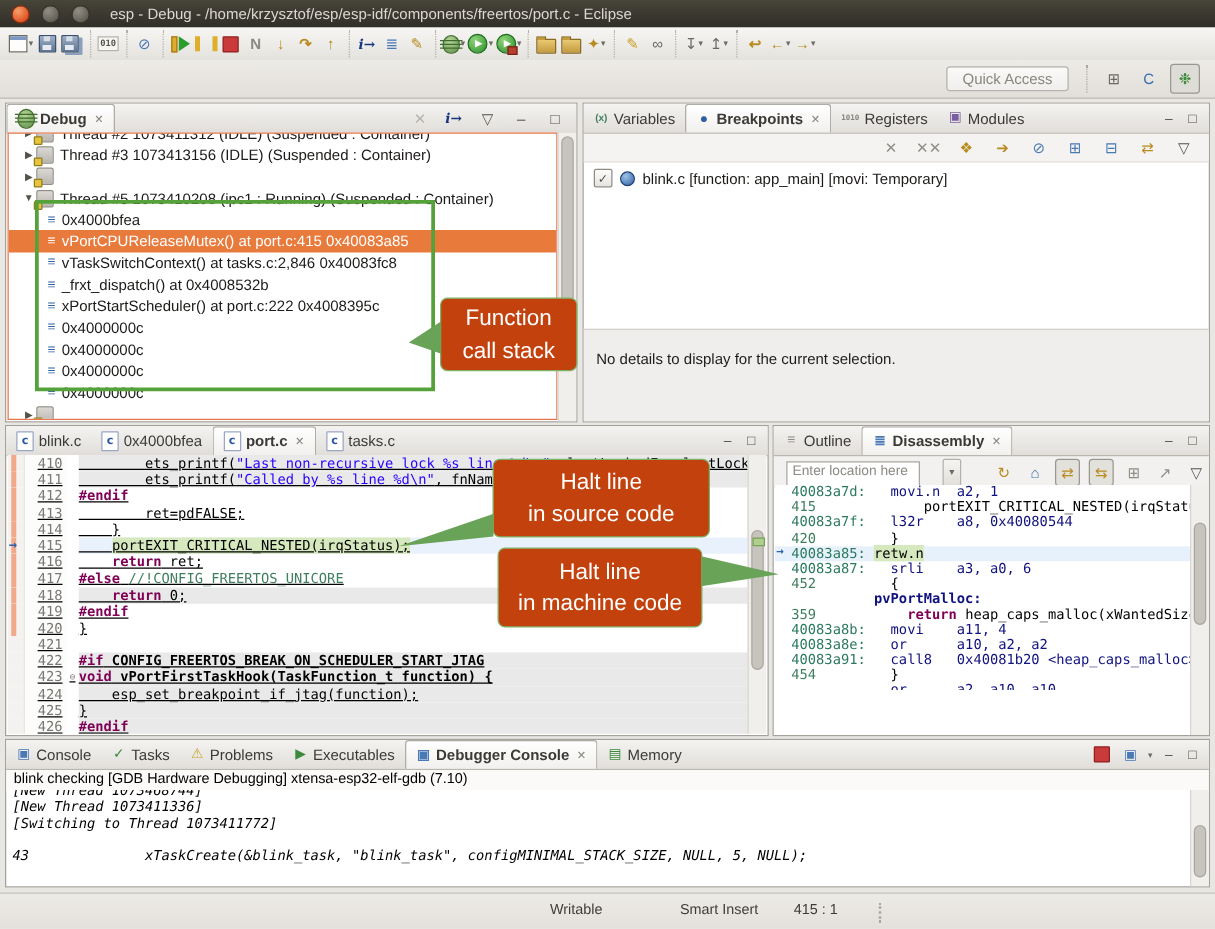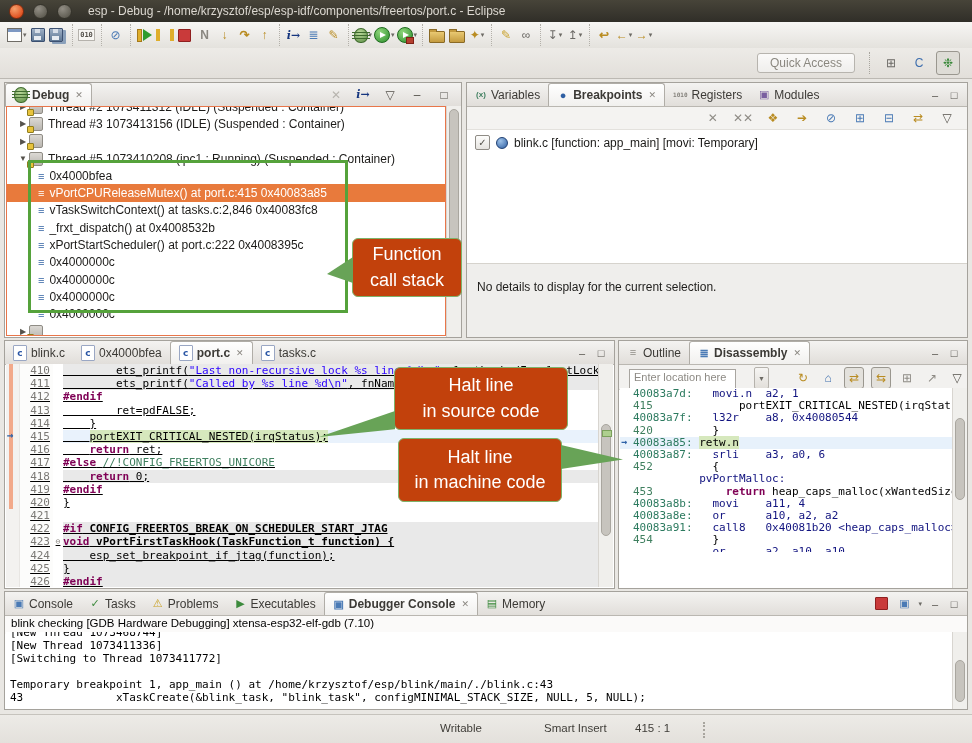--- a/index.html
+++ b/index.html
@@ -119,27 +119,27 @@
   .loc-icons{display:flex;align-items:center;gap:5px;font-size:12px;}
   .loc-icons .tbi.pressed{border:1px solid #9a978f;background:#e3e1dc;}
   .dasm{position:absolute;left:1px;top:47px;right:15px;bottom:1px;overflow:hidden;background:#fff;font-family:"DejaVu Sans Mono",monospace;font-size:11px;}
   .dline{height:12.2px;line-height:12.2px;white-space:pre;padding-left:13px;position:relative;}
   .dline.cur{background:#e7f1fb;}
   .dline.clip{height:6px;overflow:hidden;}
   .darrow{position:absolute;left:1px;top:-1px;color:#2f63a8;font-weight:bold;font-size:10px;}
   .tok-addr{color:#2c7a5f;}
   .tok-mn{color:#10127f;}
   .tok-lnum{color:#3f7f5f;}
-  .tok-lbl{color:#10127f;font-weight:normal;margin-top:28px;}
+  .tok-lbl{color:#10127f;font-weight:bold;margin-top:28px;}
 
   
   #console-panel{left:4px;top:591px;width:964px;height:119px;}
   .cheader{height:16px;font-size:11.5px;padding:1px 6px;background:#fbfaf9;color:#000;white-space:nowrap;}
   .cbody{position:absolute;left:1px;top:40px;right:15px;bottom:1px;overflow:hidden;background:#fff;font-family:"DejaVu Sans Mono",monospace;font-size:11px;}
-  .cline{height:13px;line-height:13px;white-space:pre;padding-left:4px;}
+  .cline{height:13px;line-height:13px;white-space:pre;padding-left:4px;font-style:italic;}
   .cbody .cline:first-child{margin-top:-6px;}
 
   
   .statusbar{position:absolute;left:0;right:0;top:714px;height:29px;background:linear-gradient(#edebe7,#e3e0db);border-top:1px solid #c6c3bd;font-size:11.5px;color:#3f3d38;}
   .statusbar span{position:absolute;top:7px;}
   #st-writable{left:440px;}
   #st-smart{left:544px;}
   #st-pos{left:635px;}
   .st-handle{position:absolute;left:703px;top:6px;height:16px;border-left:2px dotted #a8a59e;}
 </style>
@@ -536,21 +536,21 @@
     </div>
     <div class="dasm" id="disasm-body">
         <div class="dline"><span class="tok-addr">40083a7d:</span><span class="tok-mn">   movi.n  a2, 1</span></div>
         <div class="dline"><span class="tok-lnum">415</span><span class="tok-p">             portEXIT_CRITICAL_NESTED(irqStatus)</span></div>
         <div class="dline"><span class="tok-addr">40083a7f:</span><span class="tok-mn">   l32r    a8, 0x40080544</span></div>
         <div class="dline"><span class="tok-lnum">420</span><span class="tok-p">         }</span></div>
         <div class="dline cur"><span class="darrow">→</span><span class="tok-addr">40083a85:</span><span class="tok-p"> </span><span class="tok-hl">retw.n</span></div>
         <div class="dline"><span class="tok-addr">40083a87:</span><span class="tok-mn">   srli    a3, a0, 6</span></div>
         <div class="dline"><span class="tok-lnum">452</span><span class="tok-p">         {</span></div>
         <div class="dline"><span class="tok-lbl">          pvPortMalloc:</span></div>
-        <div class="dline"><span class="tok-lnum">453</span><span class="tok-p">           </span><span class="tok-k">return</span><span class="tok-p"> heap_caps_malloc(xWantedSize</span></div>
+        <div class="dline"><span class="tok-lnum">359</span><span class="tok-p">           </span><span class="tok-k">return</span><span class="tok-p"> heap_caps_malloc(xWantedSize</span></div>
         <div class="dline"><span class="tok-addr">40083a8b:</span><span class="tok-mn">   movi    a11, 4</span></div>
         <div class="dline"><span class="tok-addr">40083a8e:</span><span class="tok-mn">   or      a10, a2, a2</span></div>
         <div class="dline"><span class="tok-addr">40083a91:</span><span class="tok-mn">   call8   0x40081b20 &lt;heap_caps_malloc&gt;</span></div>
         <div class="dline"><span class="tok-lnum">454</span><span class="tok-p">         }</span></div>
         <div class="dline clip"><span class="tok-mn">            or      a2, a10, a10</span></div>
       </div>
     <div class="vscroll" style="top:47px;">
         <div class="vthumb" style="top:30px;height:80px;"></div>
       </div>
   </div>
@@ -591,21 +591,20 @@
           <span class="pb" style="color: rgb(85, 82, 76);">–</span>
           <span class="pb" style="color: rgb(85, 82, 76);">□</span>
         </div>
       </div>
     <div class="cheader">blink checking [GDB Hardware Debugging] xtensa-esp32-elf-gdb (7.10)</div>
     <div class="cbody" id="console-body">
         <div class="cline">[New Thread 1073468744]</div>
         <div class="cline">[New Thread 1073411336]</div>
         <div class="cline">[Switching to Thread 1073411772]</div>
         <div class="cline"></div>
-        <div class="cline">Temporary breakpoint 1, app_main () at /home/krzysztof/esp/blink/main/./blink.c:43</div>
         <div class="cline">43              xTaskCreate(&amp;blink_task, "blink_task", configMINIMAL_STACK_SIZE, NULL, 5, NULL);</div>
       </div>
     <div class="vscroll" style="top:40px;">
         <div class="vthumb" style="top:28px;height:40px;"></div>
       </div>
   </div>
 
   <div class="statusbar">
     <span id="st-writable">Writable</span>
     <span id="st-smart">Smart Insert</span>

